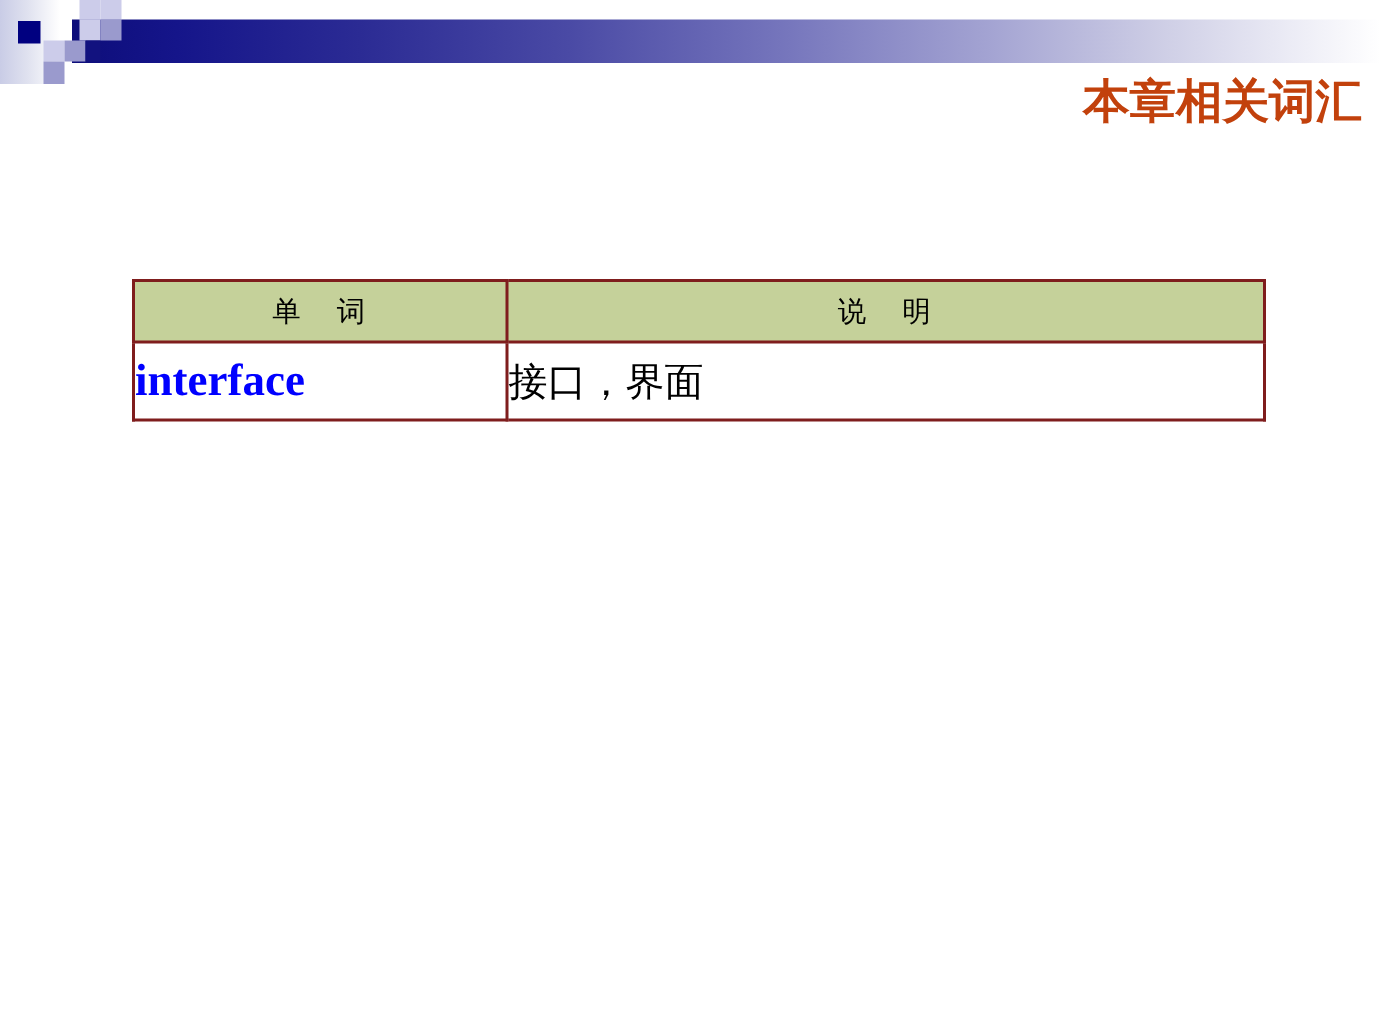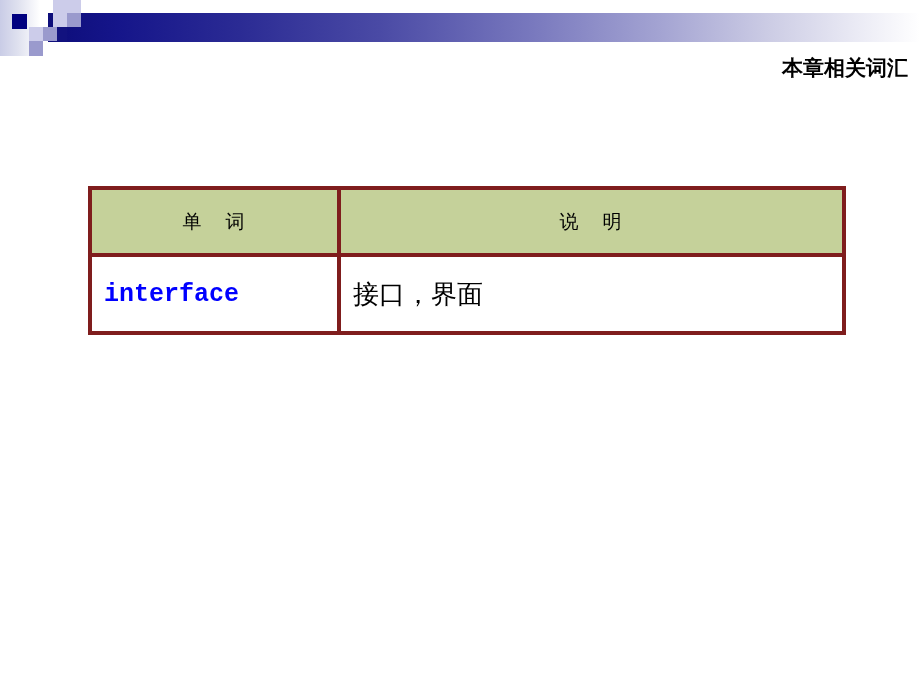--- a/index.html
+++ b/index.html
@@ -81,40 +81,40 @@
   .sq7 { left: 43px;  top: 27px; width: 14px; height: 14px; }   
   .sq8 { left: 29px;  top: 41px; width: 14px; height: 15px; }   
   .sq9 { left: 57px;  top: 27px; width: 10px; height: 14px; }   
 
   
   .slide-title {
     position: absolute;
     right: 12px;
     top: 48px;
     font-family: "DejaVu Sans", "Liberation Sans", sans-serif;
-    font-size: 21px;
+    font-size: 31px;
     font-weight: bold;
-    color: #000000;
+    color: #c2410c;
     letter-spacing: 0px;
     line-height: 40px;
     white-space: nowrap;
   }
 
   
   .vocab-table {
     position: absolute;
     left: 88px;
     top: 186px;
     width: 754px;
     border-collapse: collapse;
     table-layout: fixed;
   }
   .vocab-table td, .vocab-table th {
-    border: 4px solid #7f1d1d;
-    padding: 12px;
+    border: 2px solid #7f1d1d;
+    padding: 0;
     vertical-align: middle;
   }
   .col-term { width: 249px; }
   .col-desc { width: 505px; }
 
   .vocab-head-cell {
     background: #c5d19a;
     height: 39px;
     text-align: center;
     font-family: "DejaVu Sans", "Liberation Sans", sans-serif;
@@ -124,22 +124,22 @@
     letter-spacing: 2px;
   }
   .vocab-head-cell .hdr-inner {
     display: inline-block;
     word-spacing: 14px;
   }
 
   .term-cell {
     height: 50px;
     padding-left: 10px;
-    font-family: Liberation Mono, monospace;
-    font-size: 25px;
+    font-family: Liberation Serif, serif;
+    font-size: 30px;
     font-weight: bold;
     color: #0000ff;
     letter-spacing: 0px;
     white-space: nowrap;
   }
 
   .desc-cell {
     height: 50px;
     padding-left: 9px;
     font-family: "DejaVu Serif", "Liberation Serif", serif;

